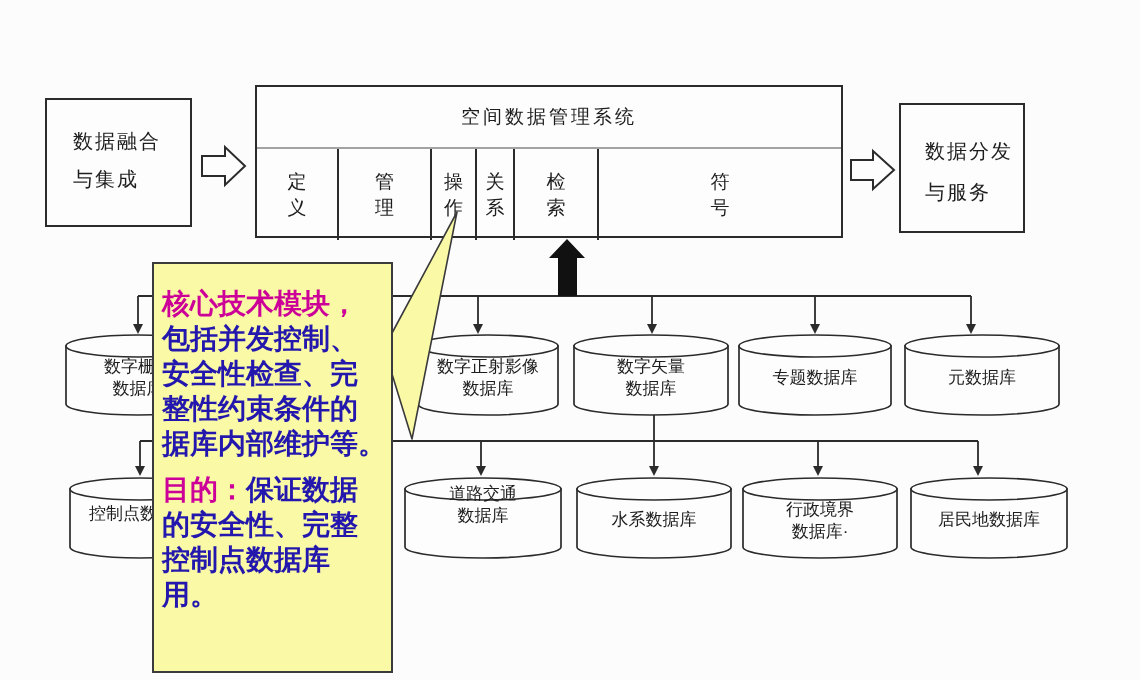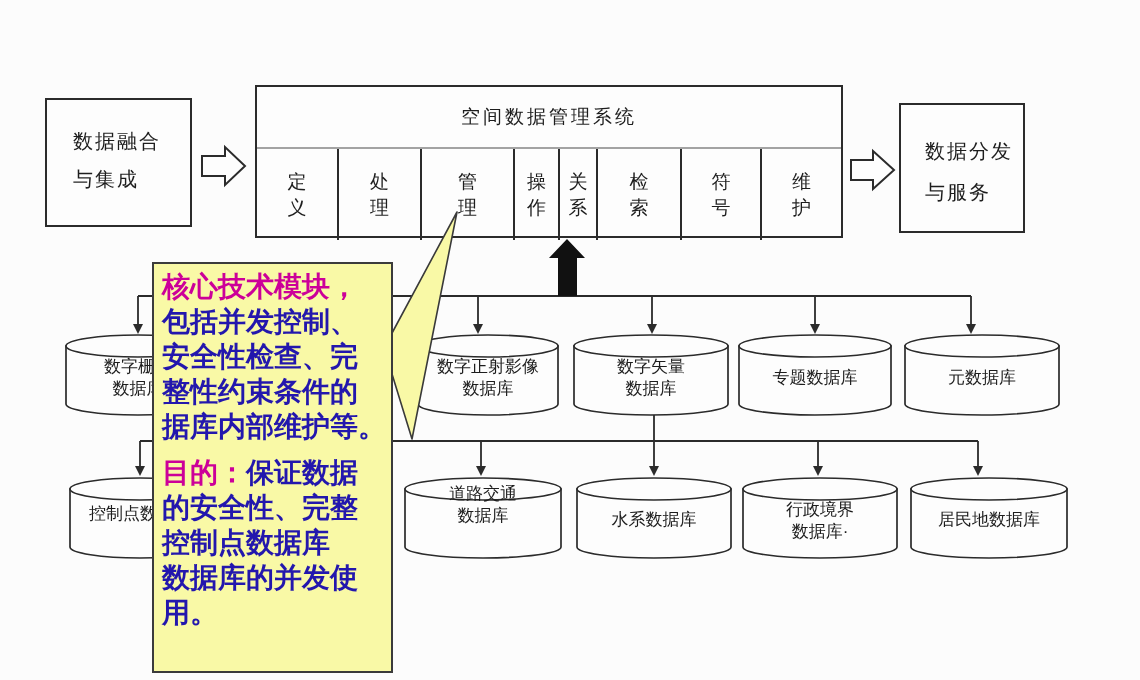--- a/index.html
+++ b/index.html
@@ -22,21 +22,21 @@
   #module-row{display:flex;height:91px;}
   .mcell{border-right:2px solid #2b2b2b;box-sizing:border-box;display:flex;align-items:center;justify-content:center;}
   .mcell:last-child{border-right:none;flex:1;}
   .vtext{display:inline-block;width:21px;word-break:break-all;font-size:19px;line-height:26px;text-align:center;}
   
   .cyl-label{position:absolute;transform:translateX(-50%);text-align:center;white-space:nowrap;font-size:17px;line-height:22px;}
   
   #callout{
     position:absolute;left:152px;top:262px;width:241px;height:411px;
     background:#f9f9a6;border:2px solid #3b3b3b;box-sizing:border-box;
-    padding:5px 0 0 8px;font-weight:bold;font-size:28px;
+    padding:22px 0 0 8px;font-weight:bold;font-size:28px;
   }
   #callout .cline{line-height:35px;white-space:nowrap;color:#2317ad;}
   #callout .hl{color:#cc0099;}
   #callout .pgap{height:11px;}
 </style>
 </head>
 <body>
 
 <div id="stage">
 
@@ -109,40 +109,34 @@
     <div class="ln">数据融合</div>
     <div class="ln">与集成</div>
   </div>
 
   <div id="system-box" class="fbox">
     <div id="system-title">空间数据管理系统</div>
     <div id="module-row">
       <div class="mcell" style="width:82px">
           <span class="vtext">定义</span>
         </div>
-      <div class="mcell" style="width:83px">
-          <span class="vtext">处理</span>
-        </div>
       <div class="mcell" style="width:93px">
           <span class="vtext">管理</span>
         </div>
       <div class="mcell" style="width:45px">
           <span class="vtext">操作</span>
         </div>
       <div class="mcell" style="width:38px">
           <span class="vtext">关系</span>
         </div>
       <div class="mcell" style="width:84px">
           <span class="vtext">检索</span>
         </div>
       <div class="mcell" style="width:80px">
           <span class="vtext">符号</span>
-        </div>
-      <div class="mcell">
-          <span class="vtext">维护</span>
         </div>
     </div>
   </div>
 
   <div id="target-box" class="fbox">
     <div class="ln">数据分发</div>
     <div class="ln">与服务</div>
   </div>
 
   <div class="cyl-label" style="left:138px;top:356px">
@@ -188,17 +182,16 @@
   <div id="callout">
     <div class="cline hl">核心技术模块，</div>
     <div class="cline">包括并发控制、</div>
     <div class="cline">安全性检查、完</div>
     <div class="cline">整性约束条件的</div>
     <div class="cline">据库内部维护等。</div>
     <div class="pgap"></div>
     <div class="cline"><span class="hl">目的：</span><span>保证数据</span></div>
     <div class="cline">的安全性、完整</div>
     <div class="cline">控制点数据库</div>
-    <div class="cline">数据库的并发使</div>
     <div class="cline">用。</div>
   </div>
 
 </div>
 
 </body></html>

